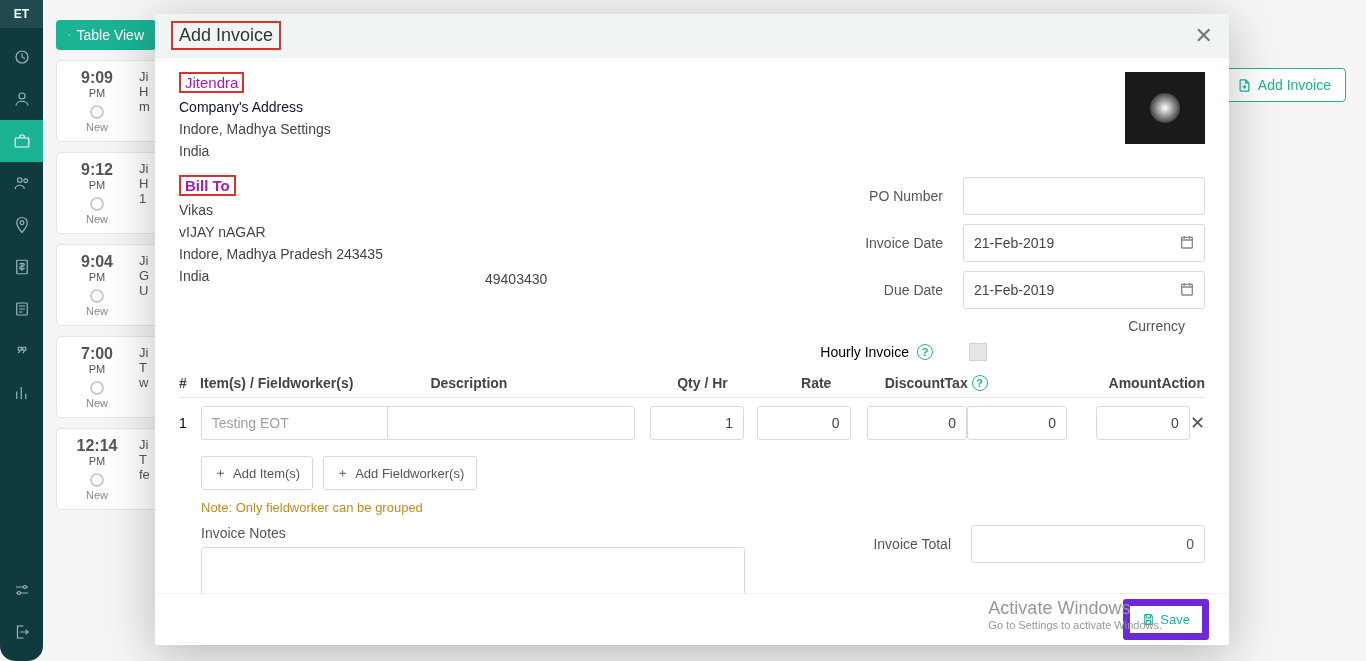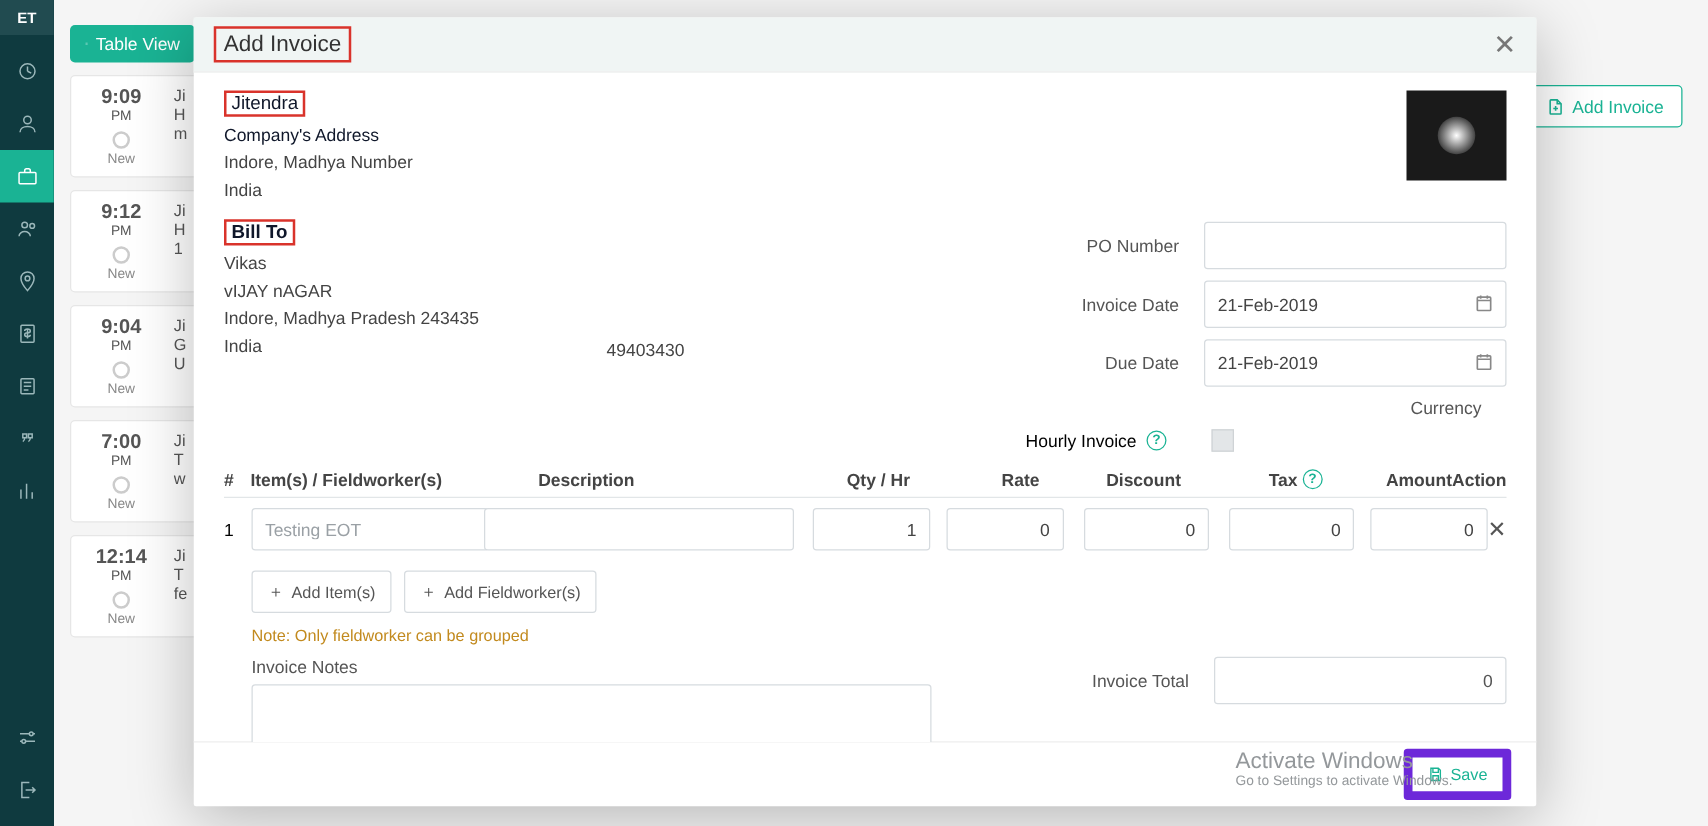--- a/index.html
+++ b/index.html
@@ -1,19 +1,19 @@
 <!DOCTYPE html>
 <html><head>
   <meta charset="utf-8">
   <style>
     * { box-sizing: border-box; margin: 0; padding: 0; }
     html, body { width: 1366px; height: 661px; font-family: -apple-system, Segoe UI, Arial, sans-serif; overflow: hidden; background: #f5f5f5; font-size: 14px; }
 
     
-    .sidebar { position: fixed; left: 0; top: 0; width: 43px; height: 661px; background: #0f3a3f; display: flex; flex-direction: column; }
+    .sidebar { position: fixed; left: 0; top: 0; width: 43px; height: 661px; background: #0f3a3f; display: flex; flex-direction: column; border-radius: 15px; }
     .sidebar .logo { height: 28px; background: #214b50; display: flex; align-items: center; justify-content: center; color: #fff; font-weight: 700; font-size: 12px; }
     .sidebar .icons-top { flex: 1; display: flex; flex-direction: column; align-items: center; padding-top: 8px; }
     .sidebar .icons-bottom { display: flex; flex-direction: column; align-items: center; padding-bottom: 8px; }
     .sidebar .s-icon { width: 43px; height: 42px; display: flex; align-items: center; justify-content: center; color: #9bb7ba; cursor: pointer; }
     .sidebar .s-icon.active { background: #1ab394; color: #fff; }
     .sidebar .s-icon svg { width: 18px; height: 18px; stroke: currentColor; fill: none; stroke-width: 1.6; }
     .table-view-btn { position: absolute; top: 20px; left: 56px; height: 30px; background: #1ab394; color: #fff; border-radius: 4px; padding: 0 12px; display:flex; align-items:center; gap:6px; max-width:100px; overflow:hidden; white-space:nowrap; }
     .add-invoice-btn { position: absolute; top: 68px; right: 20px; height: 34px; border: 1px solid #1ab394; color: #1ab394; background:#fff; border-radius: 4px; padding: 0 14px; display:flex; align-items:center; gap:6px; cursor:pointer; font-size:14px;}
 
     
@@ -34,21 +34,21 @@
     .modal-header h2 { font-size:18px; font-weight:500; color:#333;}
     .modal-header .close { font-size:22px; color:#777; cursor:pointer;}
 
     .modal-body { flex:1; overflow-x:hidden; overflow-y:auto; padding: 14px 24px 0 24px;}
     .modal-body::-webkit-scrollbar { width:13px;}
     .modal-body::-webkit-scrollbar-thumb { background:#c2c2c2; border-radius:6px;}
     .modal-body::-webkit-scrollbar-track { background:#f0f0f0;}
 
     .from-row { display:flex;}
     .from-col { flex:1;}
-    .name-box { display:inline-block; border:2px solid #d9332b; padding:0 4px; font-size:15px; color:#0f172a;}
+    .name-box { display:inline-block; border:2px solid #d9332b; padding:0 4px; font-size:15px; color:#a21caf;}
     .muted { color:#0f172a; font-size:14px; margin-top:6px;}
     .line-txt { font-size:14px; color:#444; margin-top:6px;}
     .email-col { width:300px; padding-top:72px; font-size:14px; color:#444;}
     .logo-col { width:120px; display:flex; justify-content:flex-end;}
     .company-img { width:80px; height:72px; background:#1a1a1a; display:flex; align-items:center; justify-content:center; position:relative;}
     .company-img::after{ content:""; width:30px; height:30px; border-radius:50%; background:radial-gradient(circle,#fff 0%,#444 70%);}
 
     .billto-sec { margin-top:16px; display:flex;}
     .billto-col { flex:1;}
     .phone-col { width:300px; padding-top:96px; font-size:14px; color:#444; }
@@ -61,21 +61,21 @@
     .date-icon { position:absolute; right:10px; top:10px; color:#888;}
     select { appearance:none; background:#fff;}
     .select-caret { position:absolute; right:12px; top:16px; width:0; height:0; border-left:5px solid transparent; border-right:5px solid transparent; border-top:5px solid #777;}
     .hourly-row { display:flex; align-items:center; justify-content:flex-end; gap:8px; margin-top:4px;}
     .help-ic { display:inline-flex; width:16px; height:16px; border:1.5px solid #1ab394; border-radius:50%; align-items:center; justify-content:center; color:#1ab394; font-size:11px; font-weight:700;}
     .chk { width:18px; height:18px; background:#e3e6e8; border:1px solid #cfd3d6;}
 
     
     .itbl { margin-top:14px;}
     .thead { display:flex; border-bottom:1px solid #e2e6e8; padding-bottom:6px; font-size:14px; font-weight:600; color:#444;}
-    .c-idx{width:22px;} .c-item{width:240px;} .c-desc{width:200px;} .c-qty{width:110px; text-align:right;} .c-rate{width:108px; text-align:right;} .c-disc{width:118px; text-align:right;} .c-tax{width:118px; text-align:right; display:flex; justify-content:flex-end; gap:4px;} .c-amt{width:108px; text-align:right;} .c-act{flex:1; text-align:right;}
+    .c-idx{width:22px;} .c-item{width:240px;} .c-desc{width:200px;} .c-qty{width:110px; text-align:right;} .c-rate{width:108px; text-align:right;} .c-disc{width:118px; text-align:right;} .c-tax{width:118px; text-align:right; display:flex; justify-content:flex-start; gap:4px;} .c-amt{width:108px; text-align:right;} .c-act{flex:1; text-align:right;}
 
     .trow { display:flex; align-items:center; padding:8px 0;}
     .trow input { height:34px;}
     .trow .c-item input{ width:190px; color:#9aa0a5;}
     .trow .c-desc input{ width:248px; margin-left:-50px;}
     .trow .num { text-align:right;}
     .trow .c-qty input{ width:94px;}
     .trow .c-rate input{ width:94px;}
     .trow .c-disc input{ width:100px;}
     .trow .c-tax input{ width:100px;}
@@ -262,21 +262,21 @@
       </span>
     <span class="close">✕</span>
   </div>
 
   <div class="modal-body">
 
     <div class="from-row">
       <div class="from-col">
         <span class="name-box"><span>Jitendra</span></span>
         <div class="muted">Company's Address</div>
-        <div class="line-txt">Indore, Madhya Number</div>
+        <div class="line-txt">Indore, Madhya Settings</div>
         <div class="line-txt">India</div>
       </div>
       <div class="logo-col">
           <div class="company-img"></div>
         </div>
     </div>
 
     <div class="billto-sec">
       <div class="billto-col">
         <span class="name-box" style="font-weight:700;"><span>Bill To</span></span>

